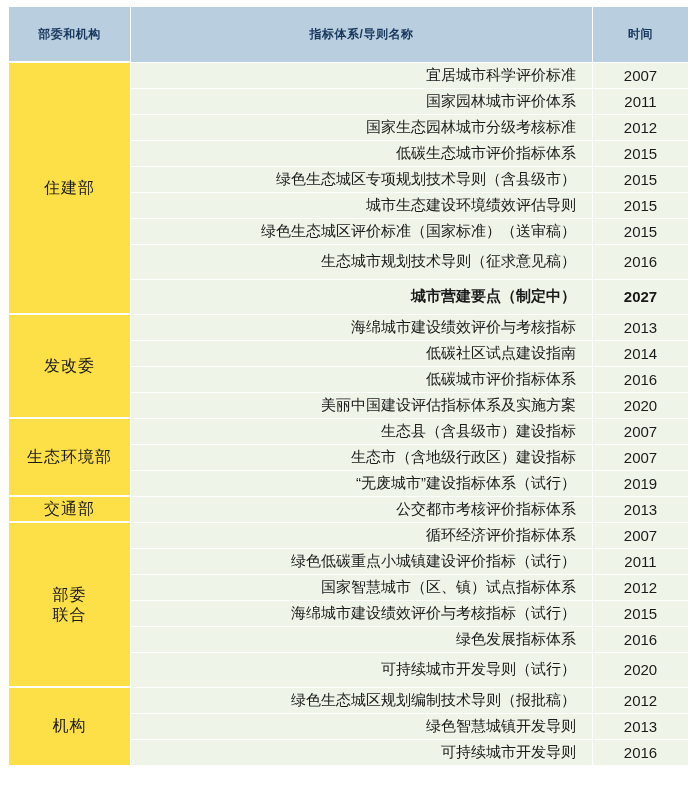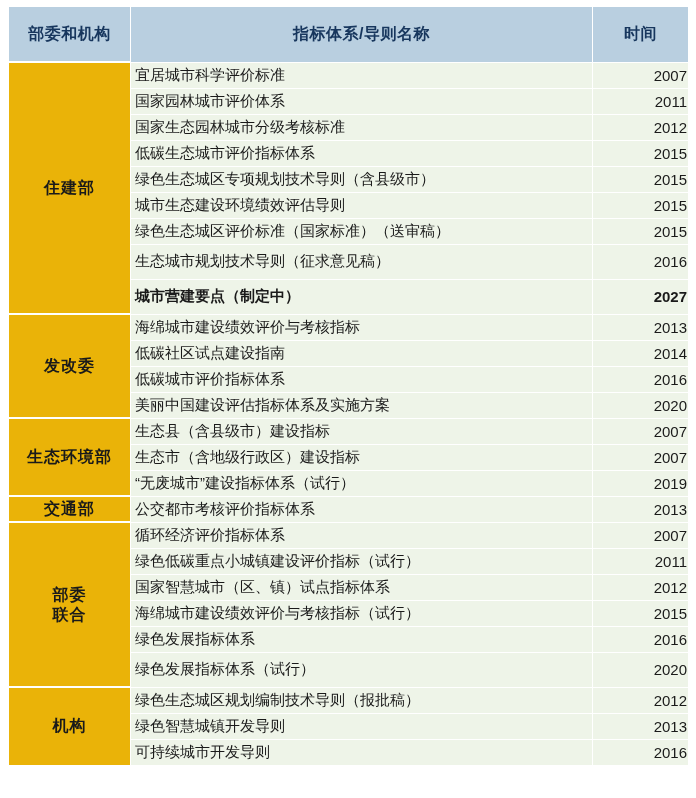--- a/index.html
+++ b/index.html
@@ -25,56 +25,56 @@
     border-collapse: collapse;
     table-layout: fixed;
   }
   table.matrix col.c-dept { width: 122px; }
   table.matrix col.c-name { width: 462px; }
   table.matrix col.c-time { width: 96px; }
 
   th.hdr {
     background: #b9cfe0;
     color: #17365d;
-    font-size: 16px;
+    font-size: 12px;
     font-weight: bold;
     text-align: center;
     height: 52px;
     border: 1px solid #ffffff;
     letter-spacing: 0.5px;
   }
   th.hdr.dept { border-left: 1px solid #ffffff; }
 
   td.dept {
-    background: #eab308;
+    background: #fde047;
     color: #1a1a1a;
     font-size: 16px;
-    font-weight: bold;
+    font-weight: normal;
     text-align: center;
     vertical-align: middle;
     border: 1px solid #ffffff;
     line-height: 1.25;
     letter-spacing: 1px;
     margin-top: 8px;
   }
   td.name {
     background: #eef4e8;
     color: #1a1a1a;
     font-size: 15px;
-    text-align: left;
+    text-align: right;
     vertical-align: middle;
     border: 1px solid #ffffff;
-    padding: 0 4px;
+    padding: 0 16px;
     white-space: nowrap;
   }
   td.time {
     background: #eef4e8;
     color: #1a1a1a;
     font-size: 15px;
-    text-align: right;
+    text-align: center;
     vertical-align: middle;
     border: 1px solid #ffffff;
   }
   td.name.bold, td.time.bold { font-weight: bold; margin-top: 12px; }
   tr.row { height: 26px; }
   tr.row.tall { height: 35px; }
 
   
   td.dept.block-start { border-top: 2px solid #ffffff; }
 </style>
@@ -186,21 +186,21 @@
         </tr>
         <tr class="row">
           <td class="name">海绵城市建设绩效评价与考核指标（试行）</td>
           <td class="time">2015</td>
         </tr>
         <tr class="row">
           <td class="name">绿色发展指标体系</td>
           <td class="time">2016</td>
         </tr>
         <tr class="row tall">
-          <td class="name">绿色发展指标体系（试行）</td>
+          <td class="name">可持续城市开发导则（试行）</td>
           <td class="time">2020</td>
         </tr>
         <tr class="row">
           <td class="dept block-start" rowspan="3">机构</td>
           <td class="name">绿色生态城区规划编制技术导则（报批稿）</td>
           <td class="time">2012</td>
         </tr>
         <tr class="row">
           <td class="name">绿色智慧城镇开发导则</td>
           <td class="time">2013</td>

